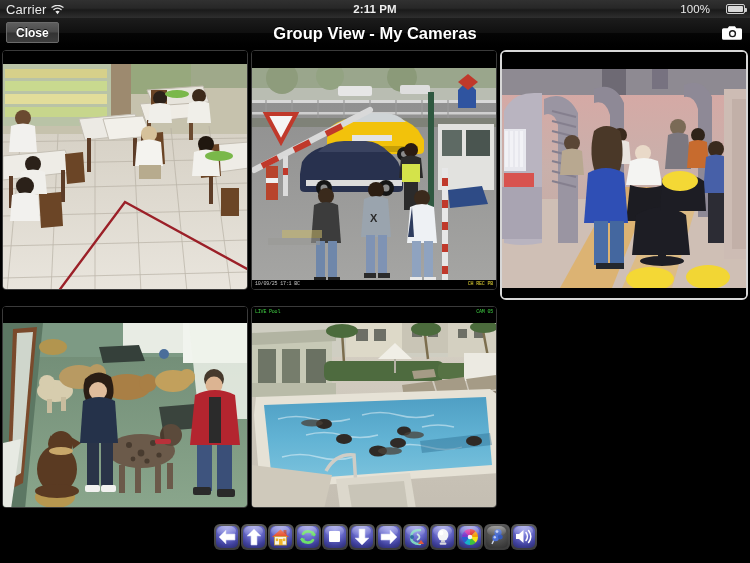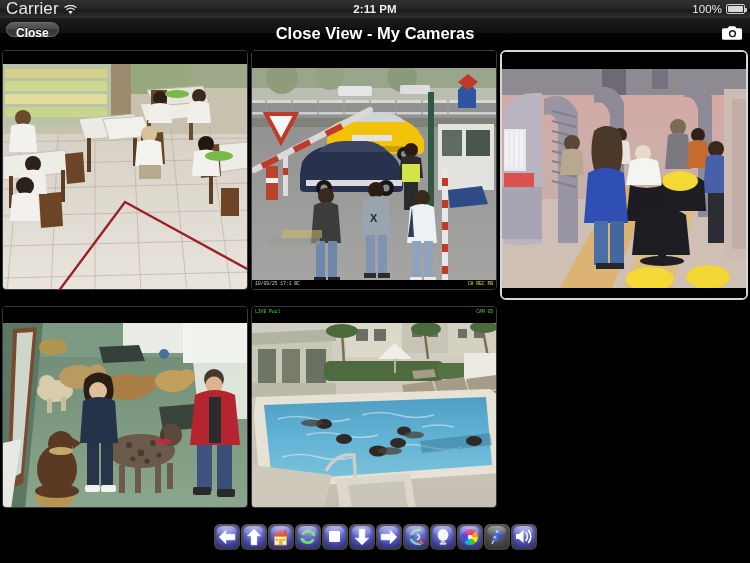--- a/index.html
+++ b/index.html
@@ -11,28 +11,28 @@
   #app { position:relative; width:750px; height:563px; background:#000; }
 
   
   .statusbar {
     position:absolute; left:0; top:0; width:750px; height:18px;
     background: linear-gradient(to bottom,#313131 0%,#272727 45%,#1a1a1a 55%,#2e2e2e 100%);
     display:flex; align-items:center;
     color:#e8e8e8; font-size:11.5px; letter-spacing:.1px;
   }
   .sb-left { display:flex; align-items:center; gap:5px; padding-left:6px; }
-  .sb-carrier { font-size:17px; color:#e9e9e9; }
+  .sb-carrier { font-size:13px; color:#e9e9e9; }
   .wifi-icon { display:inline-block; width:13px; height:10px; position:relative; top:1px; }
   .sb-center {
     position:absolute; left:0; right:0; text-align:center;
     font-size:11.5px; font-weight:bold; color:#efefef;
   }
   .sb-right {
-    position:absolute; right:5px; display:flex; align-items:center; gap:4px;
+    position:absolute; right:5px; display:flex; align-items:center; gap:16px;
   }
   .sb-batt-pct { font-size:11.5px; color:#e9e9e9; }
   .batt {
     width:19px; height:9.5px; border:1px solid #cfcfcf; border-radius:2px;
     position:relative; background:transparent;
   }
   .batt::after {
     content:""; position:absolute; right:-3px; top:2.5px;
     width:2px; height:4px; background:#cfcfcf; border-radius:0 1px 1px 0;
   }
@@ -46,24 +46,24 @@
     position:absolute; left:0; top:18px; width:750px; height:30px;
     background: linear-gradient(to bottom,#1c1c1c 0%,#101010 50%,#050505 51%,#000 100%);
     border-bottom:1px solid #000;
   }
   .title-text {
     position:absolute; left:0; right:0; top:0; line-height:30px;
     text-align:center; color:#fff; font-size:16.5px; font-weight:bold;
     text-shadow:0 -1px 0 #000;
   }
   .close-btn {
-    position:absolute; left:6px; top:4px; height:15px;
+    position:absolute; left:6px; top:4px; height:21px;
     padding:0 9px; line-height:21px;
     background: linear-gradient(to bottom,#5e5e5e 0%,#4a4a4a 48%,#333 52%,#3d3d3d 100%);
-    border:1px solid #6b6b6b; border-radius:9px;
+    border:1px solid #6b6b6b; border-radius:2px;
     color:#fff; font-size:12px; font-weight:bold;
     text-shadow:0 -1px 0 rgba(0,0,0,.8);
     cursor:pointer;
   }
   .cam-btn {
     position:absolute; right:6px; top:4px; width:23px; height:21px;
     display:flex; align-items:center; justify-content:center; cursor:pointer;
   }
 
   
@@ -140,21 +140,21 @@
     <div class="sb-right">
       <span class="sb-batt-pct">100%</span>
       <span class="batt">
           <i></i>
         </span>
     </div>
   </div>
 
   <div class="titlebar">
     <div class="close-btn">Close</div>
-    <div class="title-text">Close View - My Cameras</div>
+    <div class="title-text">Group View - My Cameras</div>
     <div class="cam-btn">
       <svg width="21" height="17" viewBox="0 0 21 17">
         <path d="M1.6 4.2h4.0l1.5-2.0h5.8l1.5 2.0h4.0a1.6 1.6 0 0 1 1.6 1.6v8.4a1.6 1.6 0 0 1-1.6 1.6H1.6A1.6 1.6 0 0 1 0 14.2V5.8a1.6 1.6 0 0 1 1.6-1.6z" fill="#ffffff"></path>
         <circle cx="10.5" cy="9.7" r="3.6" fill="#1a1a1a"></circle>
         <circle cx="10.5" cy="9.7" r="2.2" fill="#ffffff"></circle>
       </svg>
     </div>
   </div>
 
   <div class="grid">

